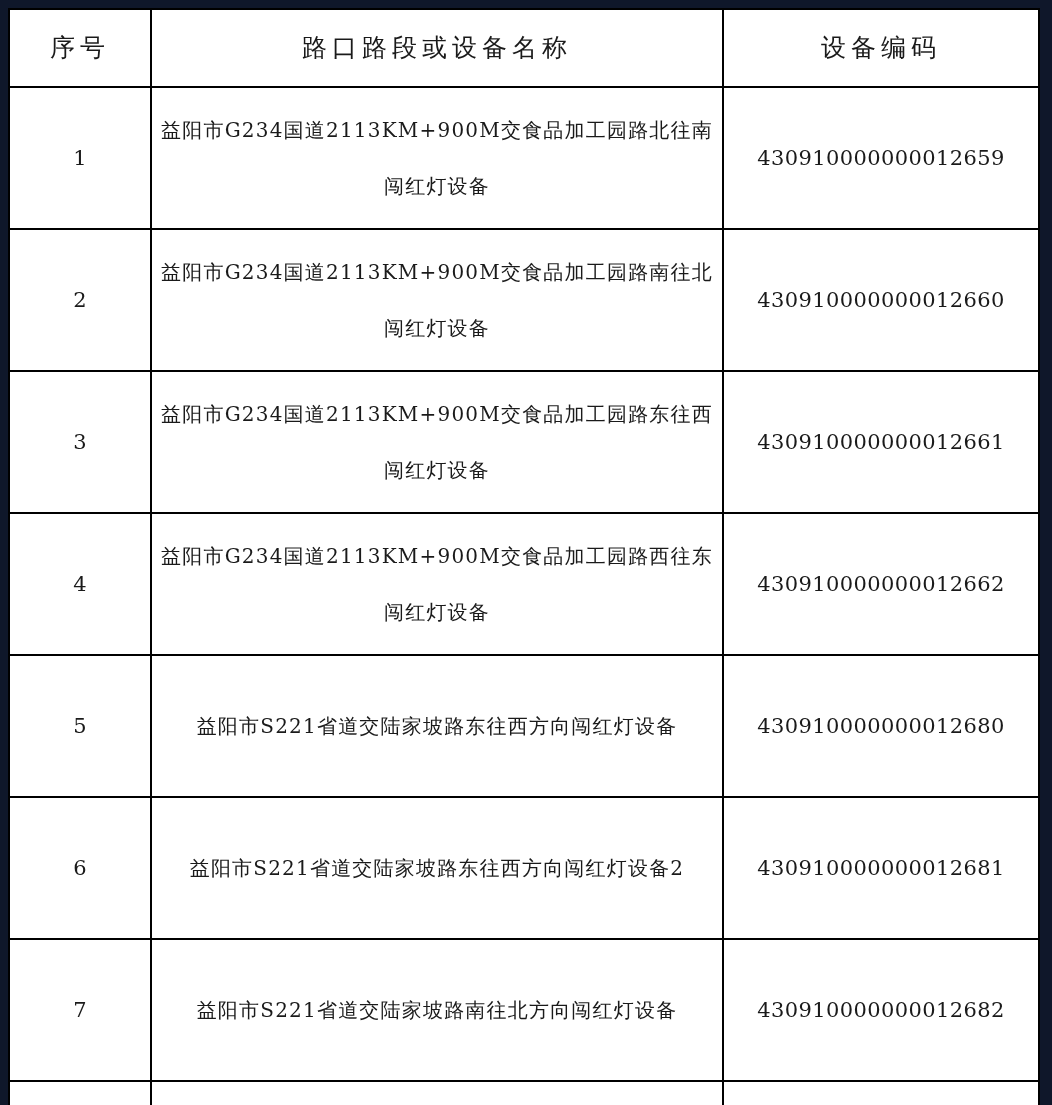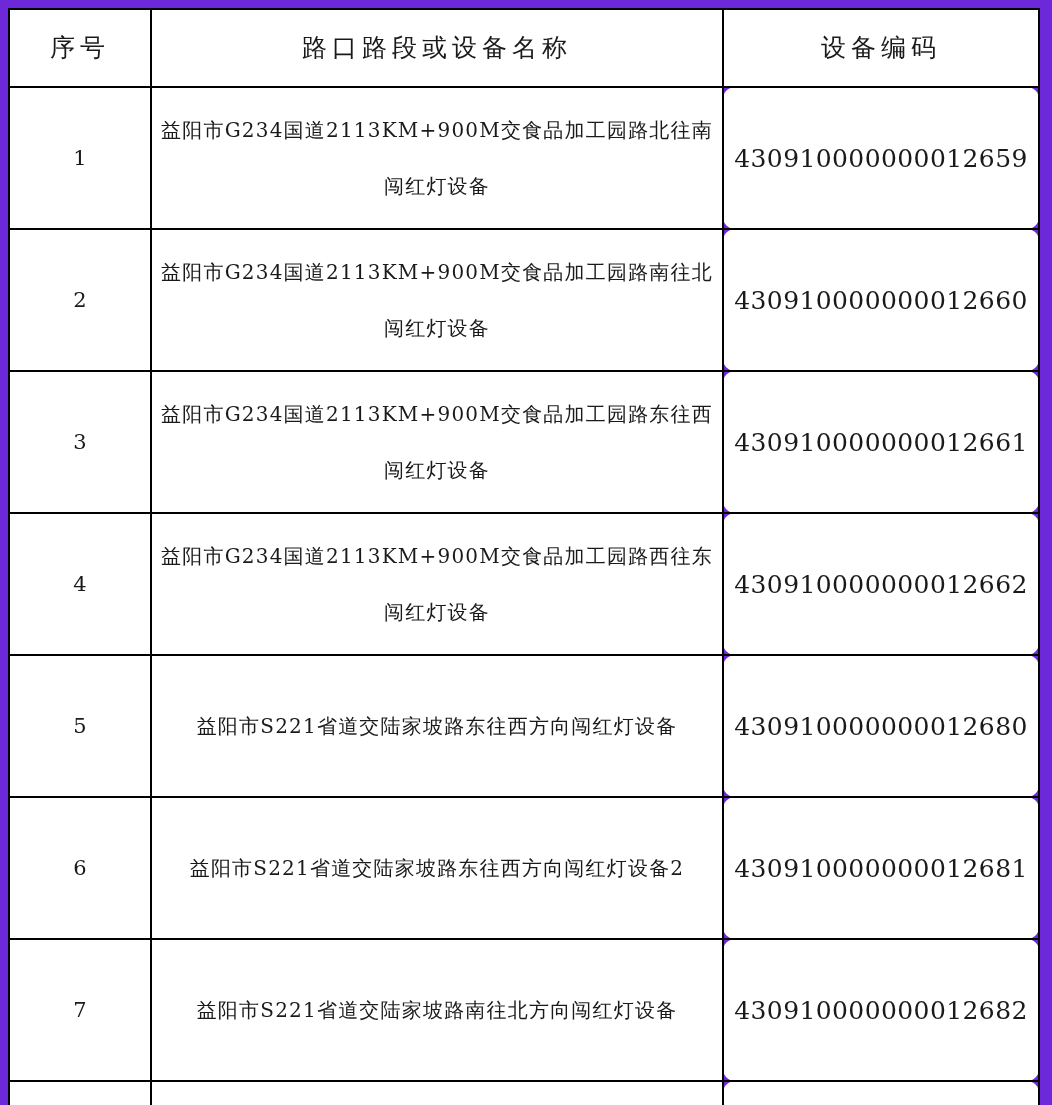--- a/index.html
+++ b/index.html
@@ -12,21 +12,21 @@
     width: 1052px;
     height: 1105px;
     overflow: hidden;
     font-family: "DejaVu Serif", "Liberation Serif", serif;
     color: #1a1a1a;
   }
   .page {
     position: relative;
     width: 1052px;
     height: 1105px;
-    background: #6d28d9;
+    background: #0f172a;
     box-sizing: border-box;
   }
   .device-table {
     position: absolute;
     left: 8px;
     top: 8px;
     width: 1032px;
     border-collapse: collapse;
     table-layout: fixed;
   }
@@ -62,25 +62,24 @@
   }
   .row-name {
     font-size: 20px;
     line-height: 56px;
     letter-spacing: 1.2px;
     padding: 0 26px;
     color: #1a1a1a;
     word-break: break-all;
   }
   .row-code {
-    font-size: 25px;
+    font-size: 21px;
     letter-spacing: 0.4px;
     white-space: nowrap;
     color: #1a1a1a;
-    border-radius: 12px;
   }
   
   .row-partial td { height: 30px; }
 </style>
 </head>
 <body>
 
 <div class="page">
 
   <table class="device-table">

